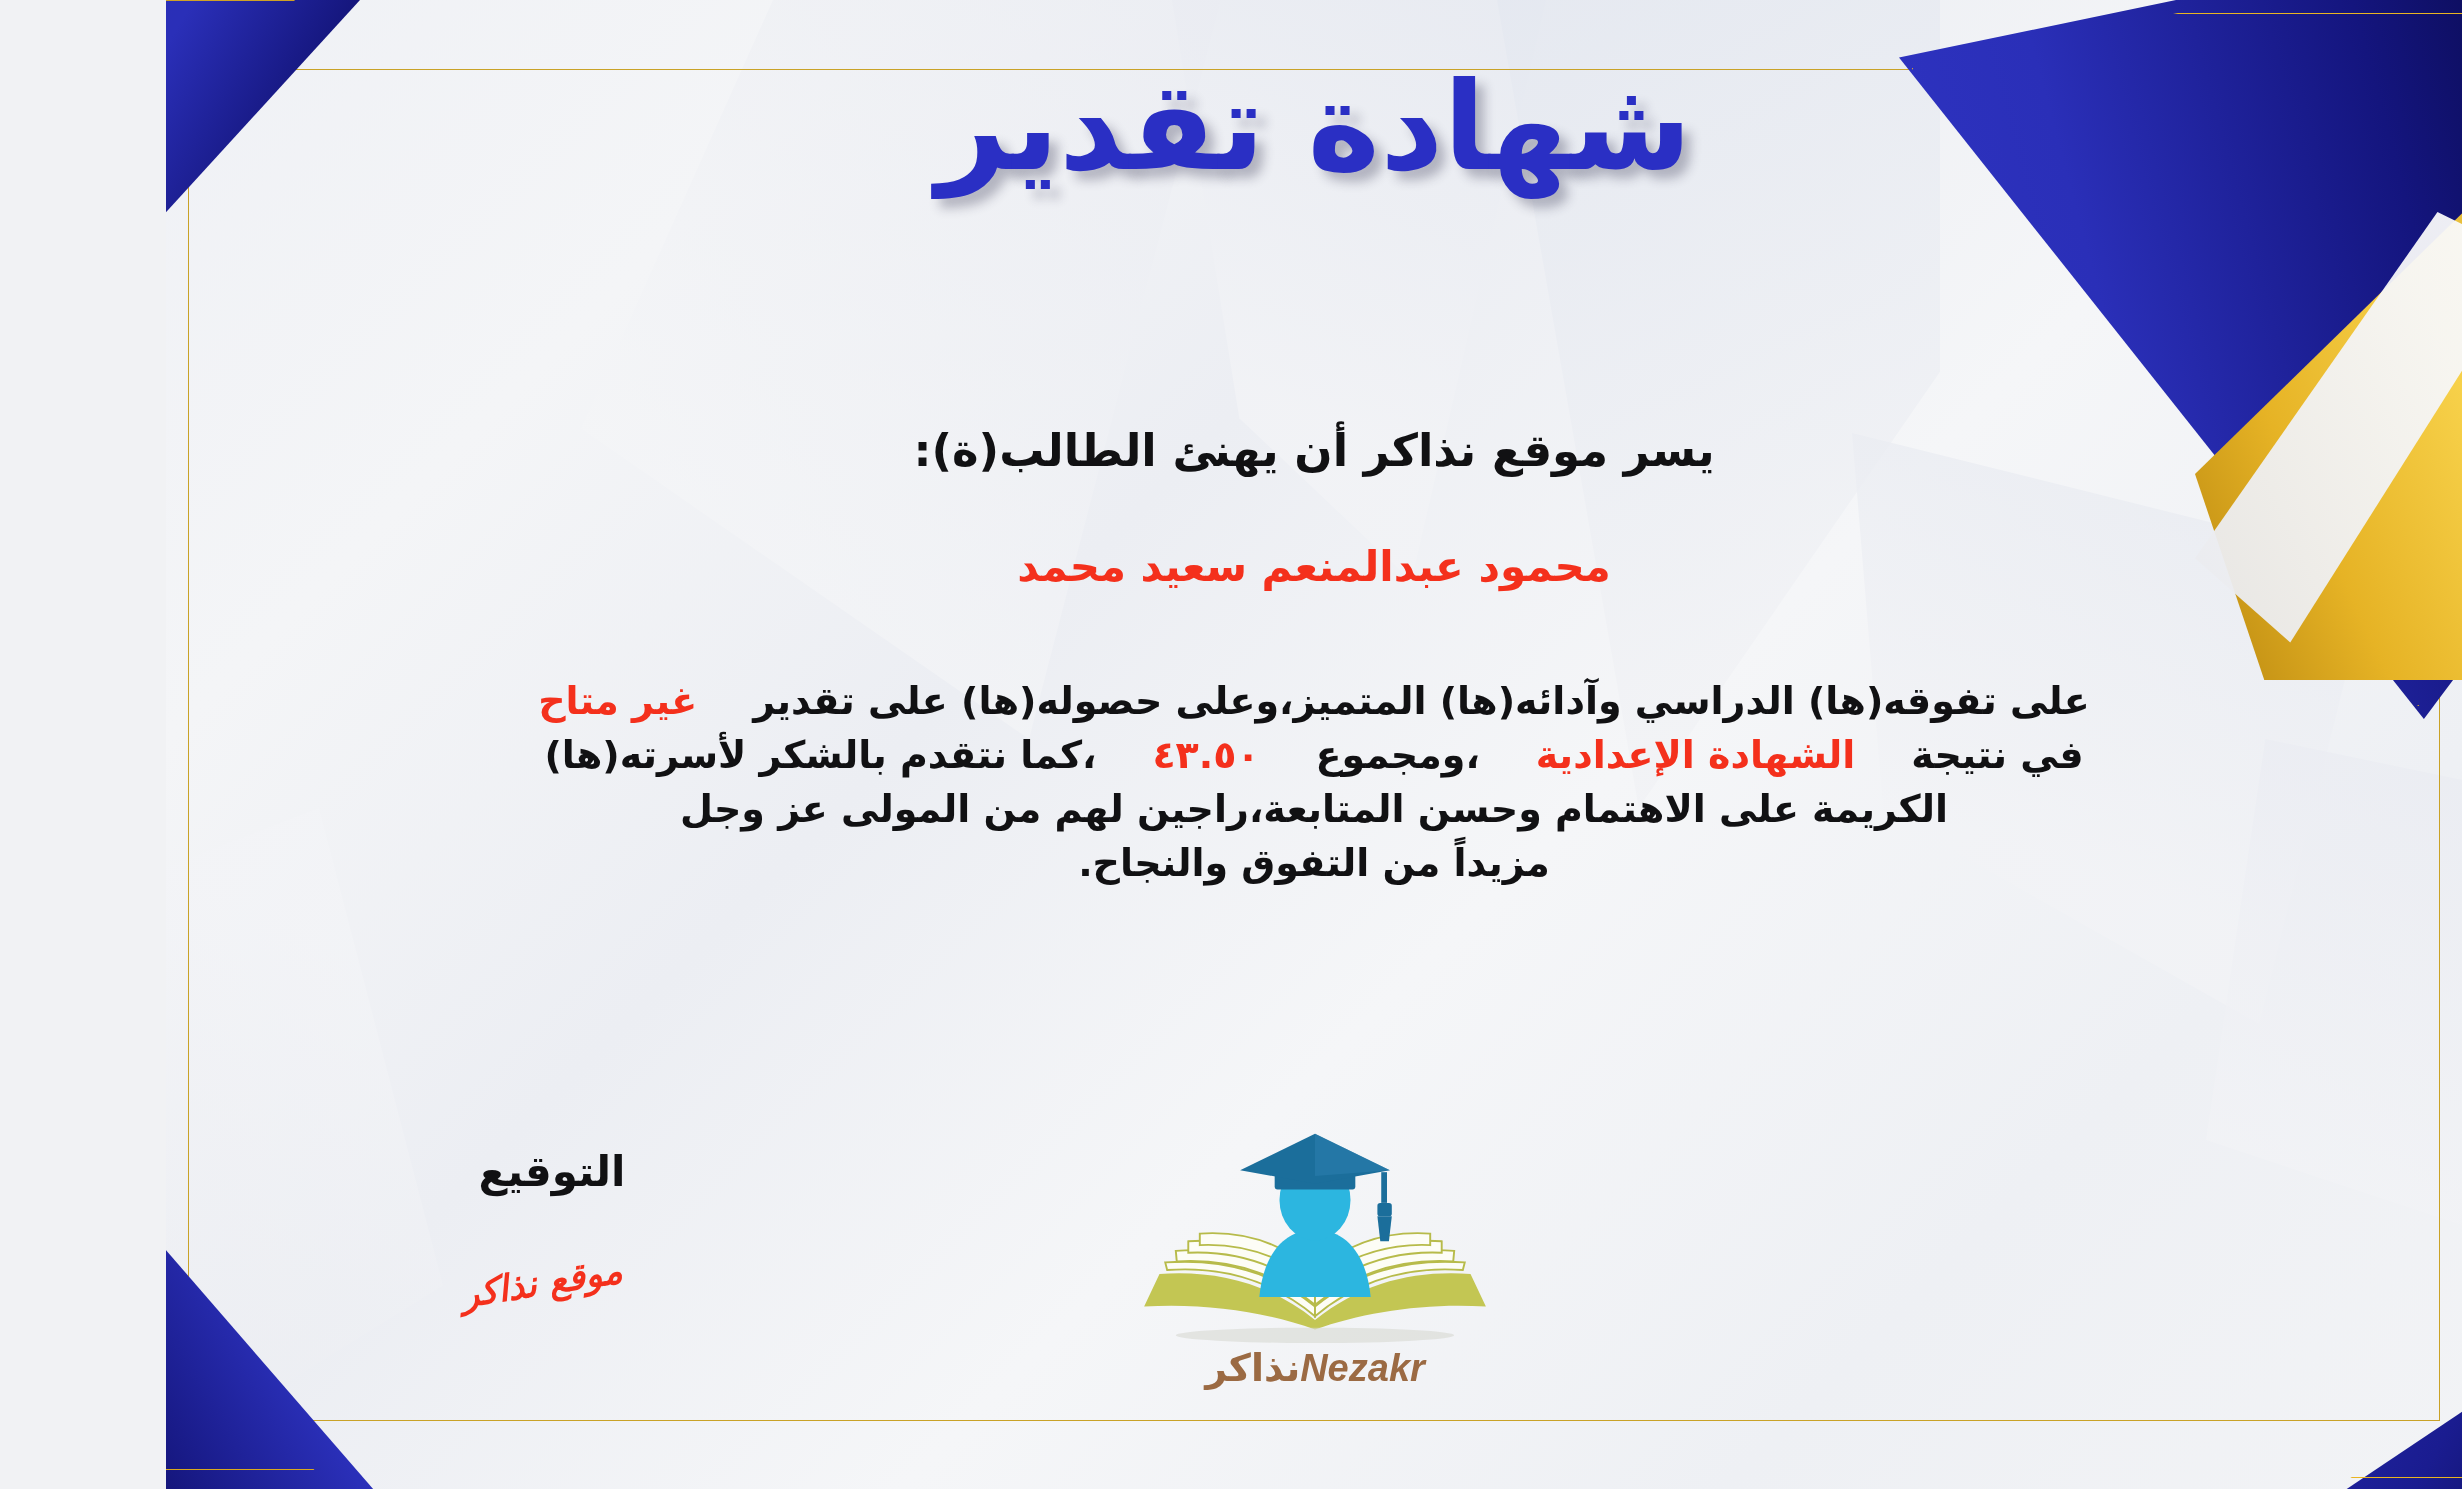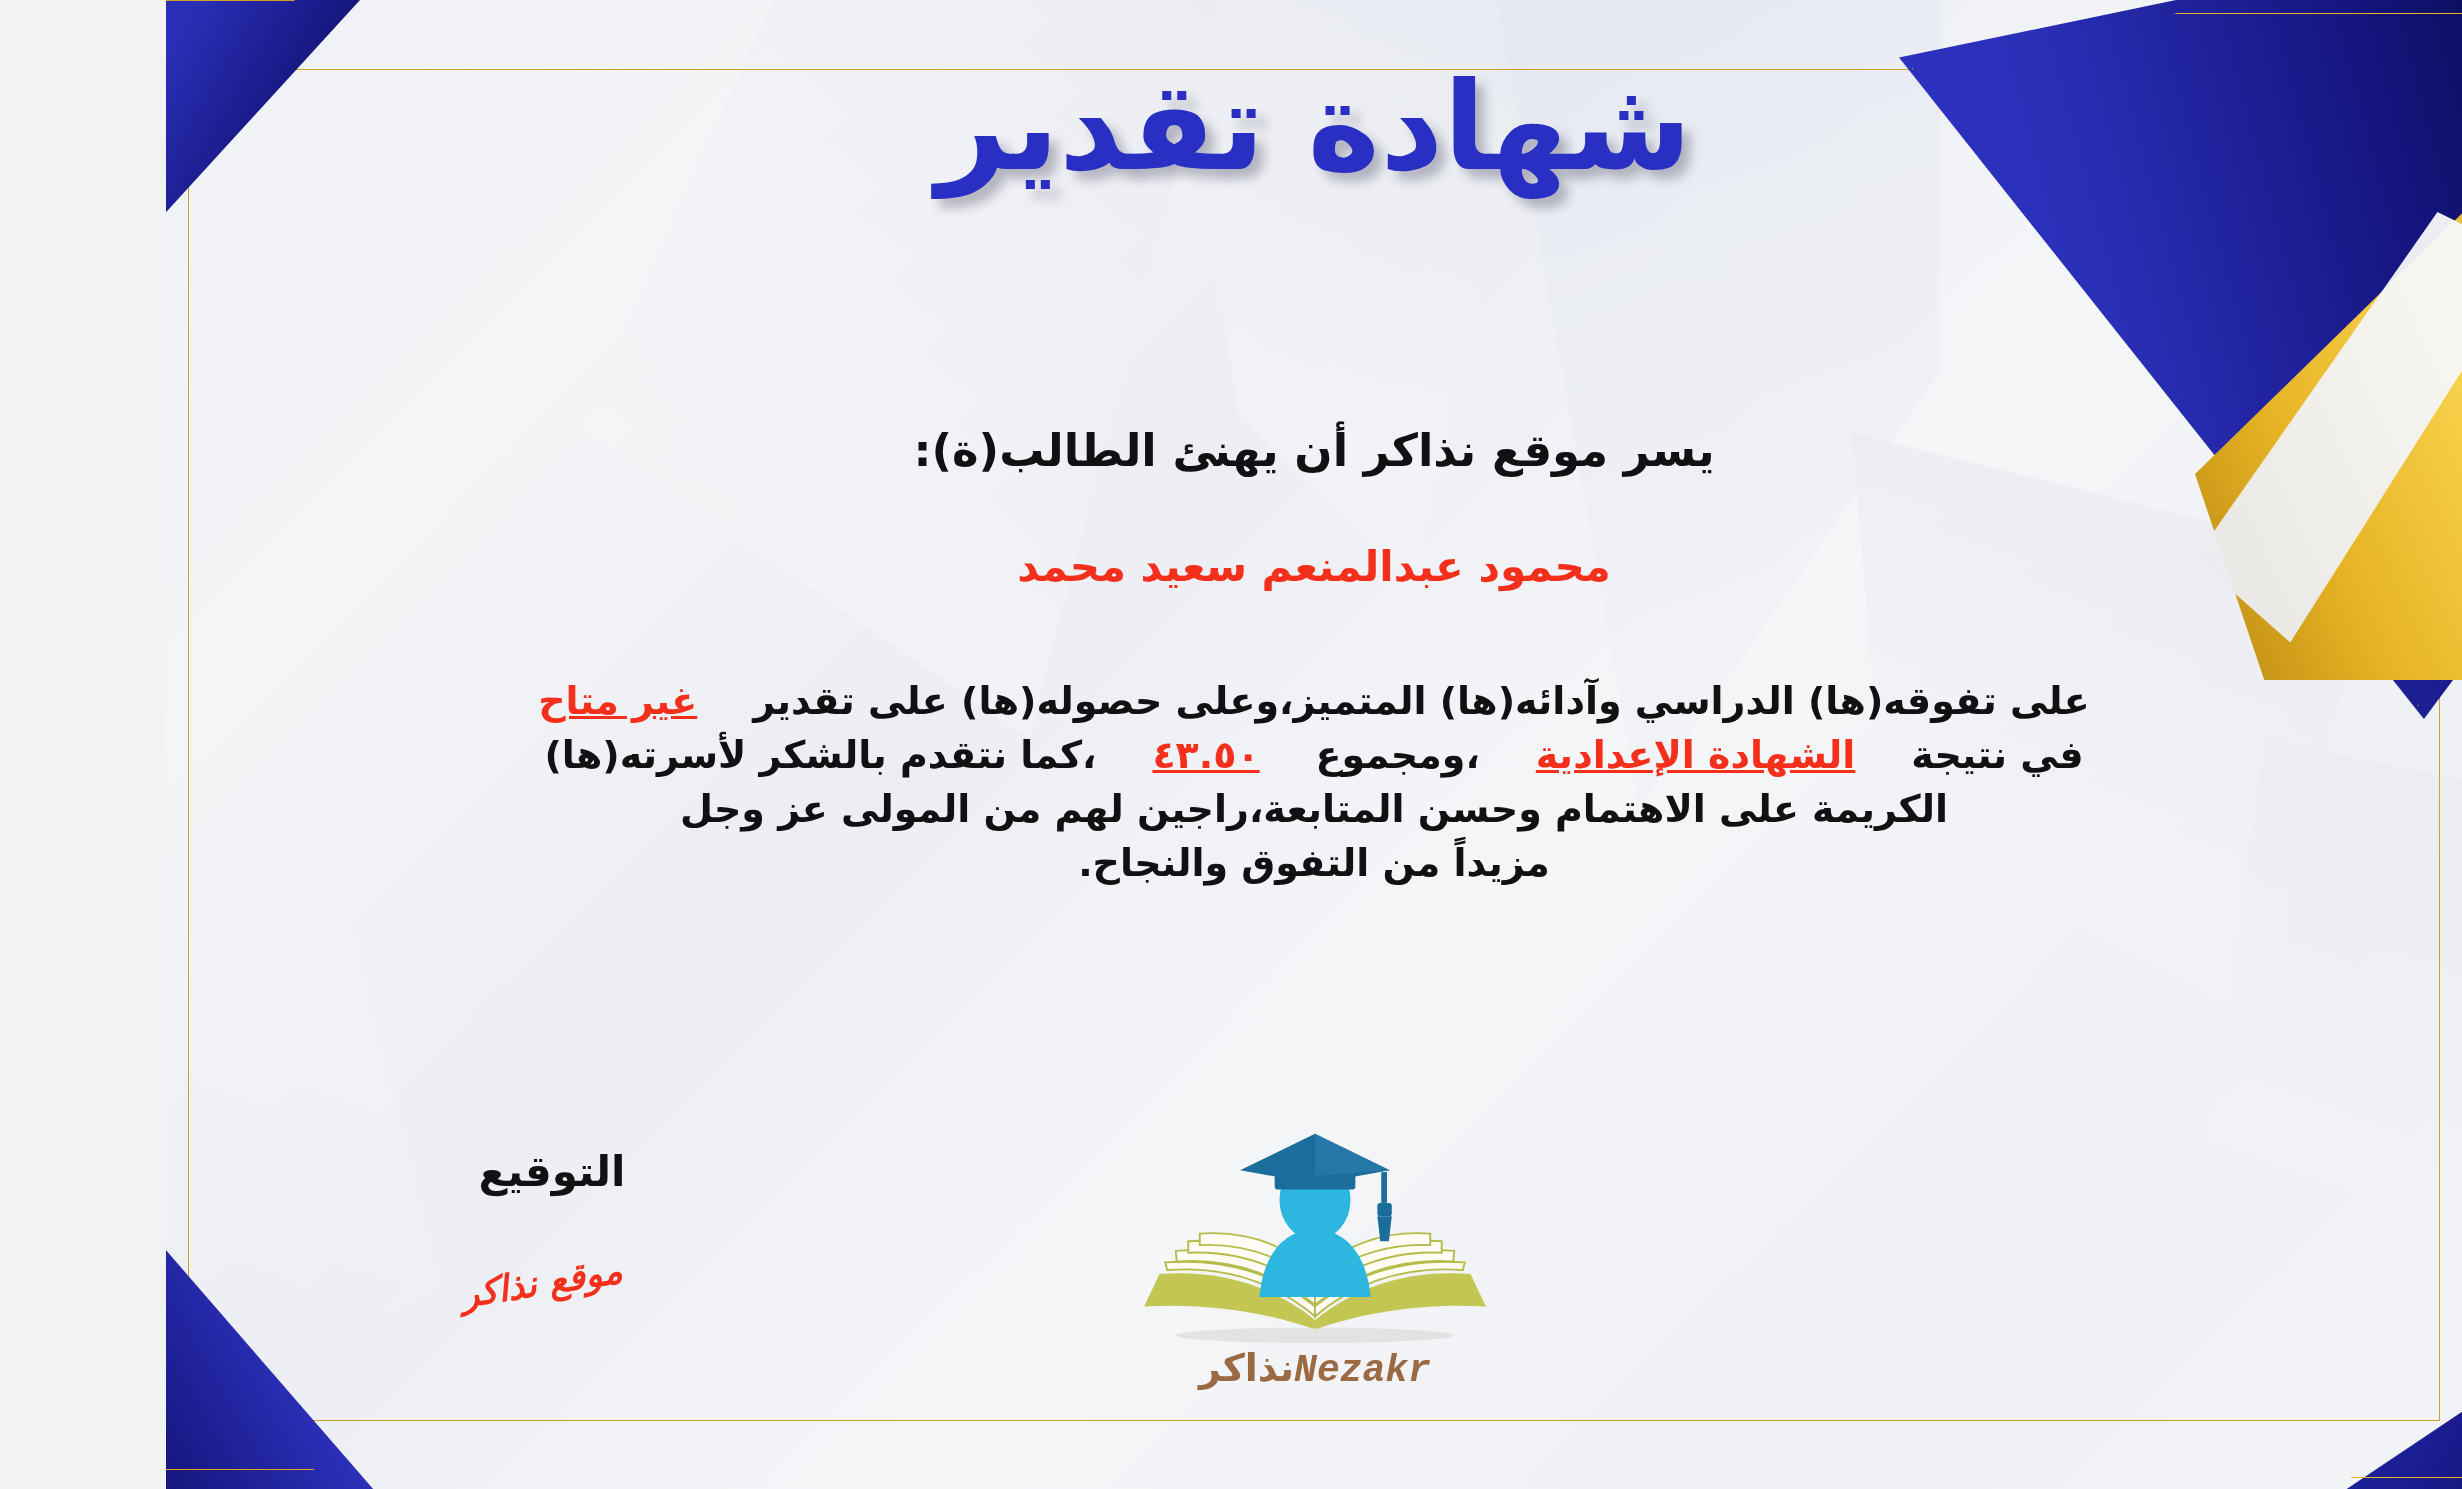--- a/index.html
+++ b/index.html
@@ -162,21 +162,21 @@
     font-size:42px;font-weight:700;color:#f4301c;direction:rtl;
   }
 
   .body-block{
     position:absolute;top:675px;left:163px;right:163px;
     direction:rtl;text-align:center;
     font-size:38px;font-weight:700;color:#111113;
     line-height:1.42;
   }
   .body-block .line{white-space:nowrap;}
-  .hl{color:#f4301c;text-decoration:underline;}
+  .hl{color:#f4301c;}
   .sp{display:inline-block;width:29.5px;}
 
   .sign-label{
     position:absolute;top:1147px;left:414px;width:276px;
     text-align:center;direction:rtl;
     font-size:42px;font-weight:700;color:#111113;
   }
   .sign-mark{
     position:absolute;top:1261px;left:389px;width:305px;
     text-align:center;direction:rtl;
@@ -188,21 +188,21 @@
 
   
   .logo{position:absolute;top:1128px;left:1123px;width:384px;height:276px;}
   .logo svg{display:block;width:100%;height:auto;}
   .logo-word{
     width:100%;text-align:center;direction:rtl;
     font-size:38px;font-weight:700;color:#9b6a43;
     font-family:"DejaVu Sans","Liberation Sans",sans-serif;
     margin-top:-3px;
   }
-  .logo-word .lat{font-family:Liberation Mono, monospace;font-style:italic;}
+  .logo-word .lat{font-family:Liberation Sans, sans-serif;font-style:italic;}
 </style>
 </head>
 <body>
 
 <div id="certificate">
 
   <div class="facet f1"></div>
   <div class="facet f2"></div>
   <div class="facet f3"></div>
   <div class="facet f4"></div>

